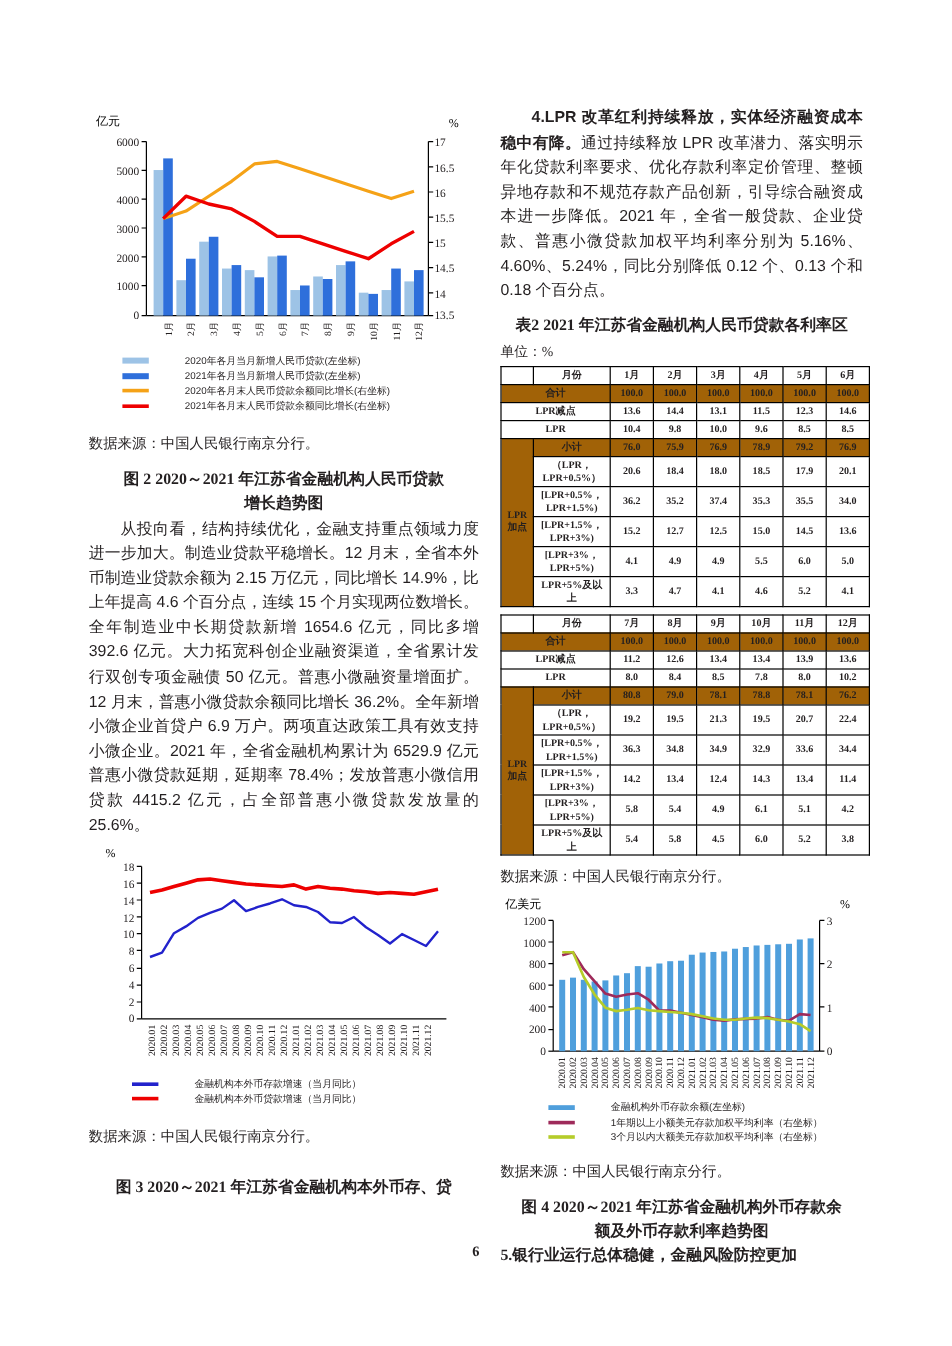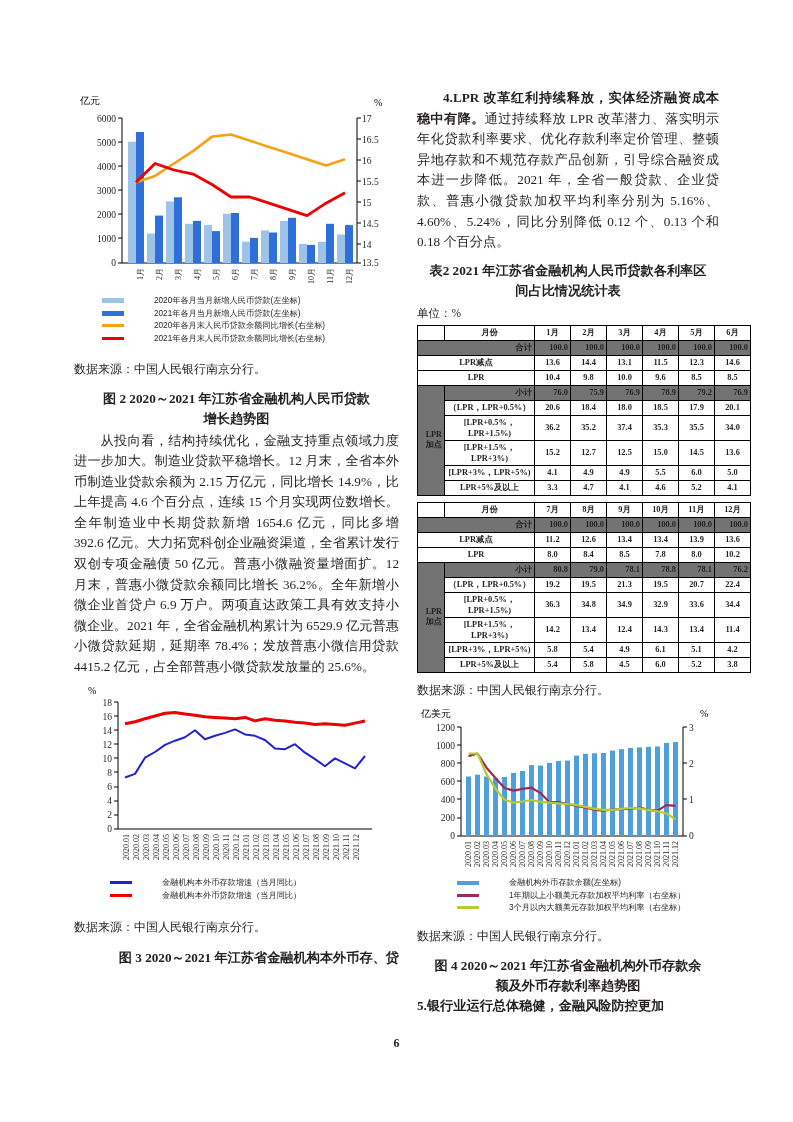--- a/index.html
+++ b/index.html
@@ -12,21 +12,21 @@
   .page{position:absolute;left:0;top:0;width:793px;height:1122px;padding-left:48px;}
 
   
   .col-left{position:absolute;left:74px;top:88px;width:325px;}
   .col-right{position:absolute;left:417px;top:88px;width:302px;}
 
   
   .para{
     font-size:13.2px;line-height:20.6px;text-align:justify;
     text-justify:inter-ideograph;
-    font-family:Liberation Serif, serif;
+    font-family:Liberation Sans, sans-serif;
     margin:0;
   }
   .para .ind{display:inline-block;width:26px;}
   .bold{font-weight:bold;}
   .src{font-size:12px;line-height:18px;margin:0;}
   .cap{
     font-size:13.2px;line-height:20px;font-weight:bold;text-align:center;margin:0;
   }
   .cap-tbl{font-size:13.2px;line-height:20px;font-weight:bold;text-align:center;margin:0;}
   .unit{font-size:11.5px;text-align:left;margin:0;padding-right:4px;}
@@ -38,28 +38,28 @@
   .vtick{font-size:8px;font-family:"Liberation Serif",serif;fill:#231f20;}
 
   
   .legend{margin:2px 0 0 0;}
   .legend-row{display:flex;align-items:center;line-height:11px;margin:1.5px 0;}
   .legend-swatch{width:22px;height:5px;flex:0 0 22px;margin-right:4px;}
   .legend-swatch.line{height:3px;}
   .legend-text{font-size:8.2px;font-family:Liberation Sans, sans-serif;white-space:nowrap;margin-left:26px;}
 
   
-  table.lpr{border-collapse:collapse;width:334px;font-size:8.4px;
+  table.lpr{border-collapse:collapse;width:308px;font-size:8.4px;
             font-family:"Liberation Serif","DejaVu Serif",serif;}
   table.lpr td,table.lpr th{
     border:0.7px solid #000;padding:1px 2px;text-align:center;
     font-weight:bold;height:12px;line-height:11px;
   }
   table.lpr td.lbl{text-align:center;}
-  table.lpr tr.green td{background:#737373;text-align:right;}
+  table.lpr tr.green td{background:#a16207;}
   table.lpr td.side{width:22px;font-size:8.2px;line-height:10px;}
   table.lpr td.num{width:31px;}
   .tbl-wrap{margin-top:4px;}
   .tbl-wrap table + table{margin-top:6px;}
 
   .pageno{position:absolute;left:0;top:1036px;width:793px;text-align:center;
           font-size:12px;font-weight:bold;}
 </style>
 </head>
 <body>
@@ -263,31 +263,30 @@
         <span class="legend-swatch line" style="background:#2222cc;"></span>
         <span class="legend-text">金融机构本外币存款增速（当月同比）</span>
       </div>
       <div class="legend-row">
         <span class="legend-swatch line" style="background:#ee0000;"></span>
         <span class="legend-text">金融机构本外币贷款增速（当月同比）</span>
       </div>
     </div>
 
     <p class="src" style="margin-top:17px;">数据来源：中国人民银行南京分行。</p>
-    <p class="cap" style="margin-top:12px;text-align:right;">图 3 2020～2021 年江苏省金融机构本外币存、贷</p>
+    <p class="cap" style="margin-top:23px;">图 3 2020～2021 年江苏省金融机构本外币存、贷</p>
   </div>
 
   <div class="col-right">
 
     <p class="para">
       <span class="ind"></span><span class="bold">4.LPR 改革红利持续释放，实体经济融资成本稳中有降。</span><span>通过持续释放 LPR 改革潜力、落实明示年化贷款利率要求、优化存款利率定价管理、整顿异地存款和不规范存款产品创新，引导综合融资成本进一步降低。2021 年，全省一般贷款、企业贷款、普惠小微贷款加权平均利率分别为 5.16%、4.60%、5.24%，同比分别降低 0.12 个、0.13 个和 0.18 个百分点。</span>
     </p>
 
     <p class="cap-tbl" style="margin-top:8px;">表2 2021 年江苏省金融机构人民币贷款各利率区</p>
-    <p class="cap-tbl">间占比情况统计表</p>
 
     <p class="unit" style="margin-top:5px;">单位：%</p>
 
     <div class="tbl-wrap">
 
       <table class="lpr">
         <tbody>
           <tr>
             <td class="side"></td>
             <td class="lbl">月份</td>

